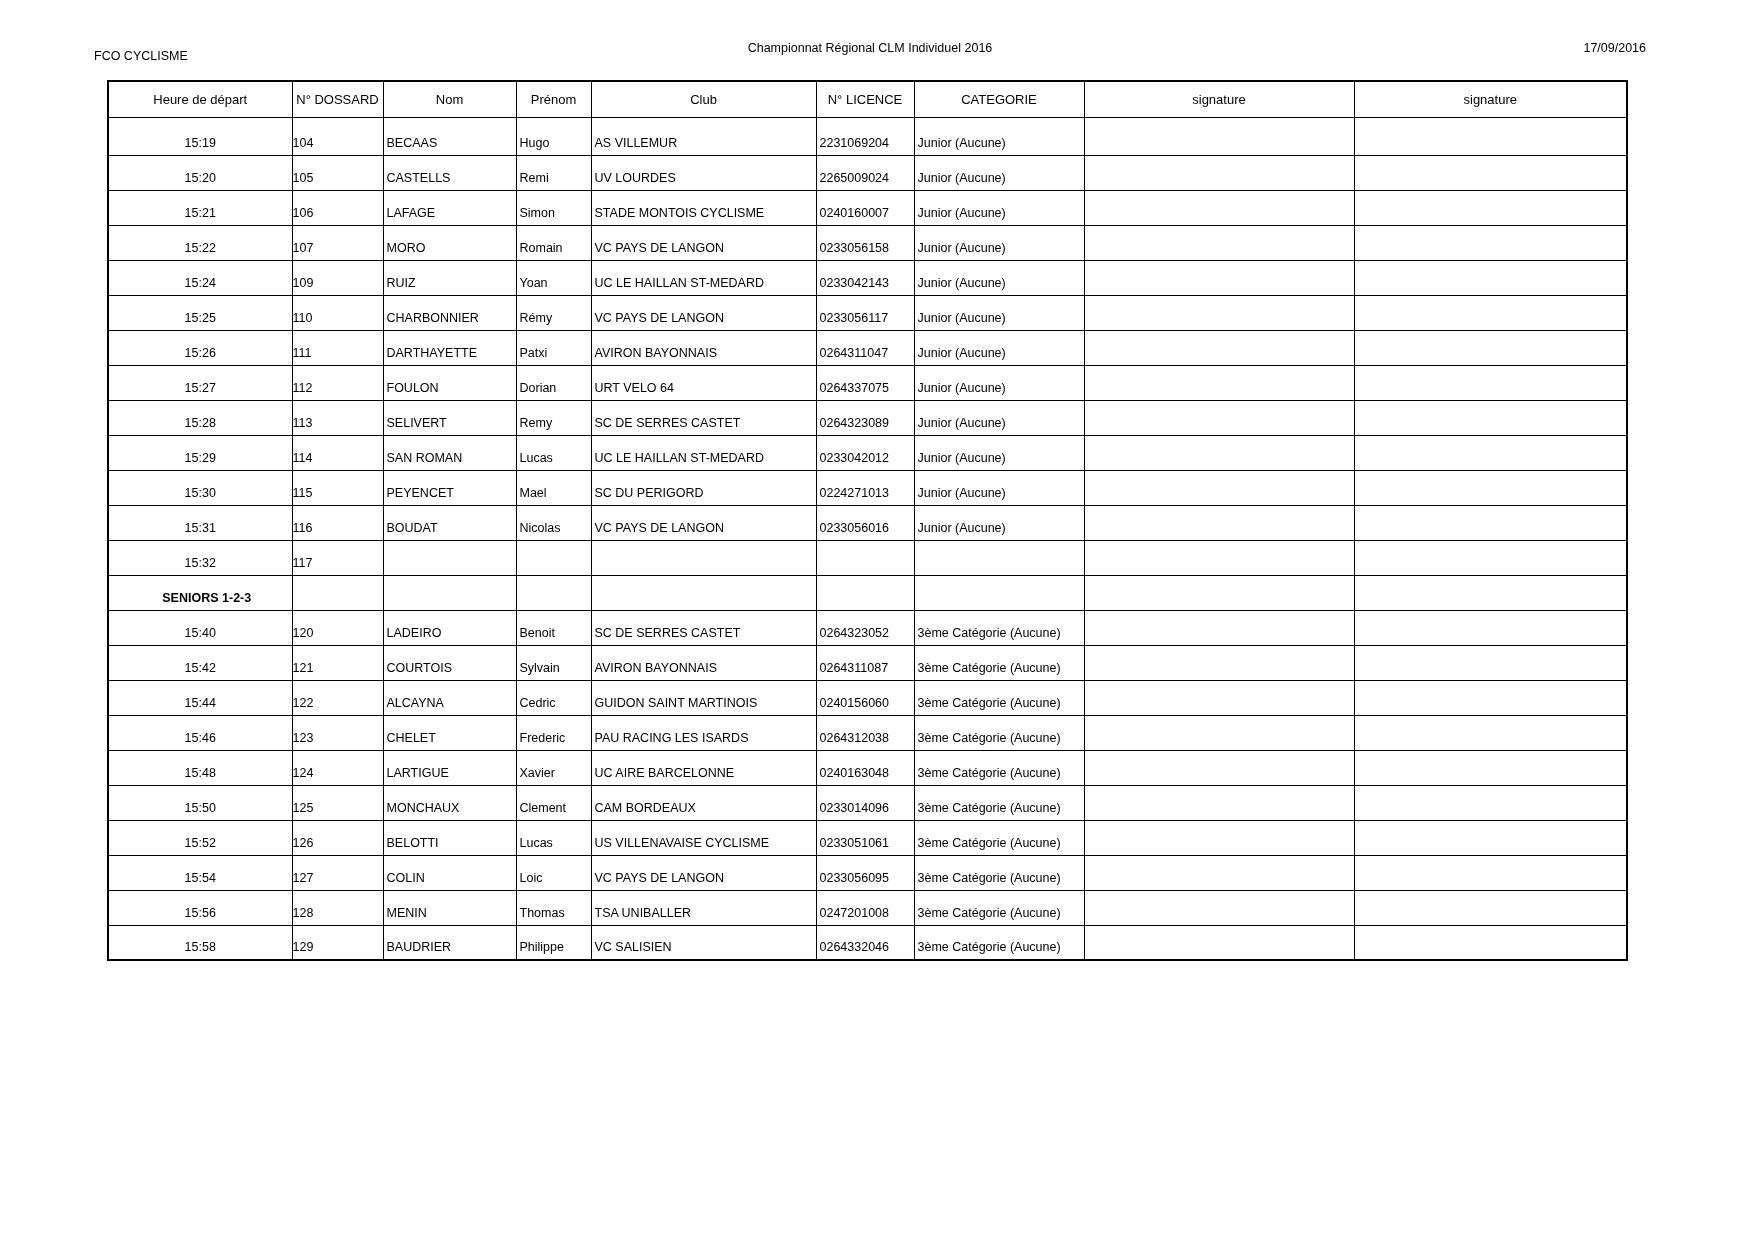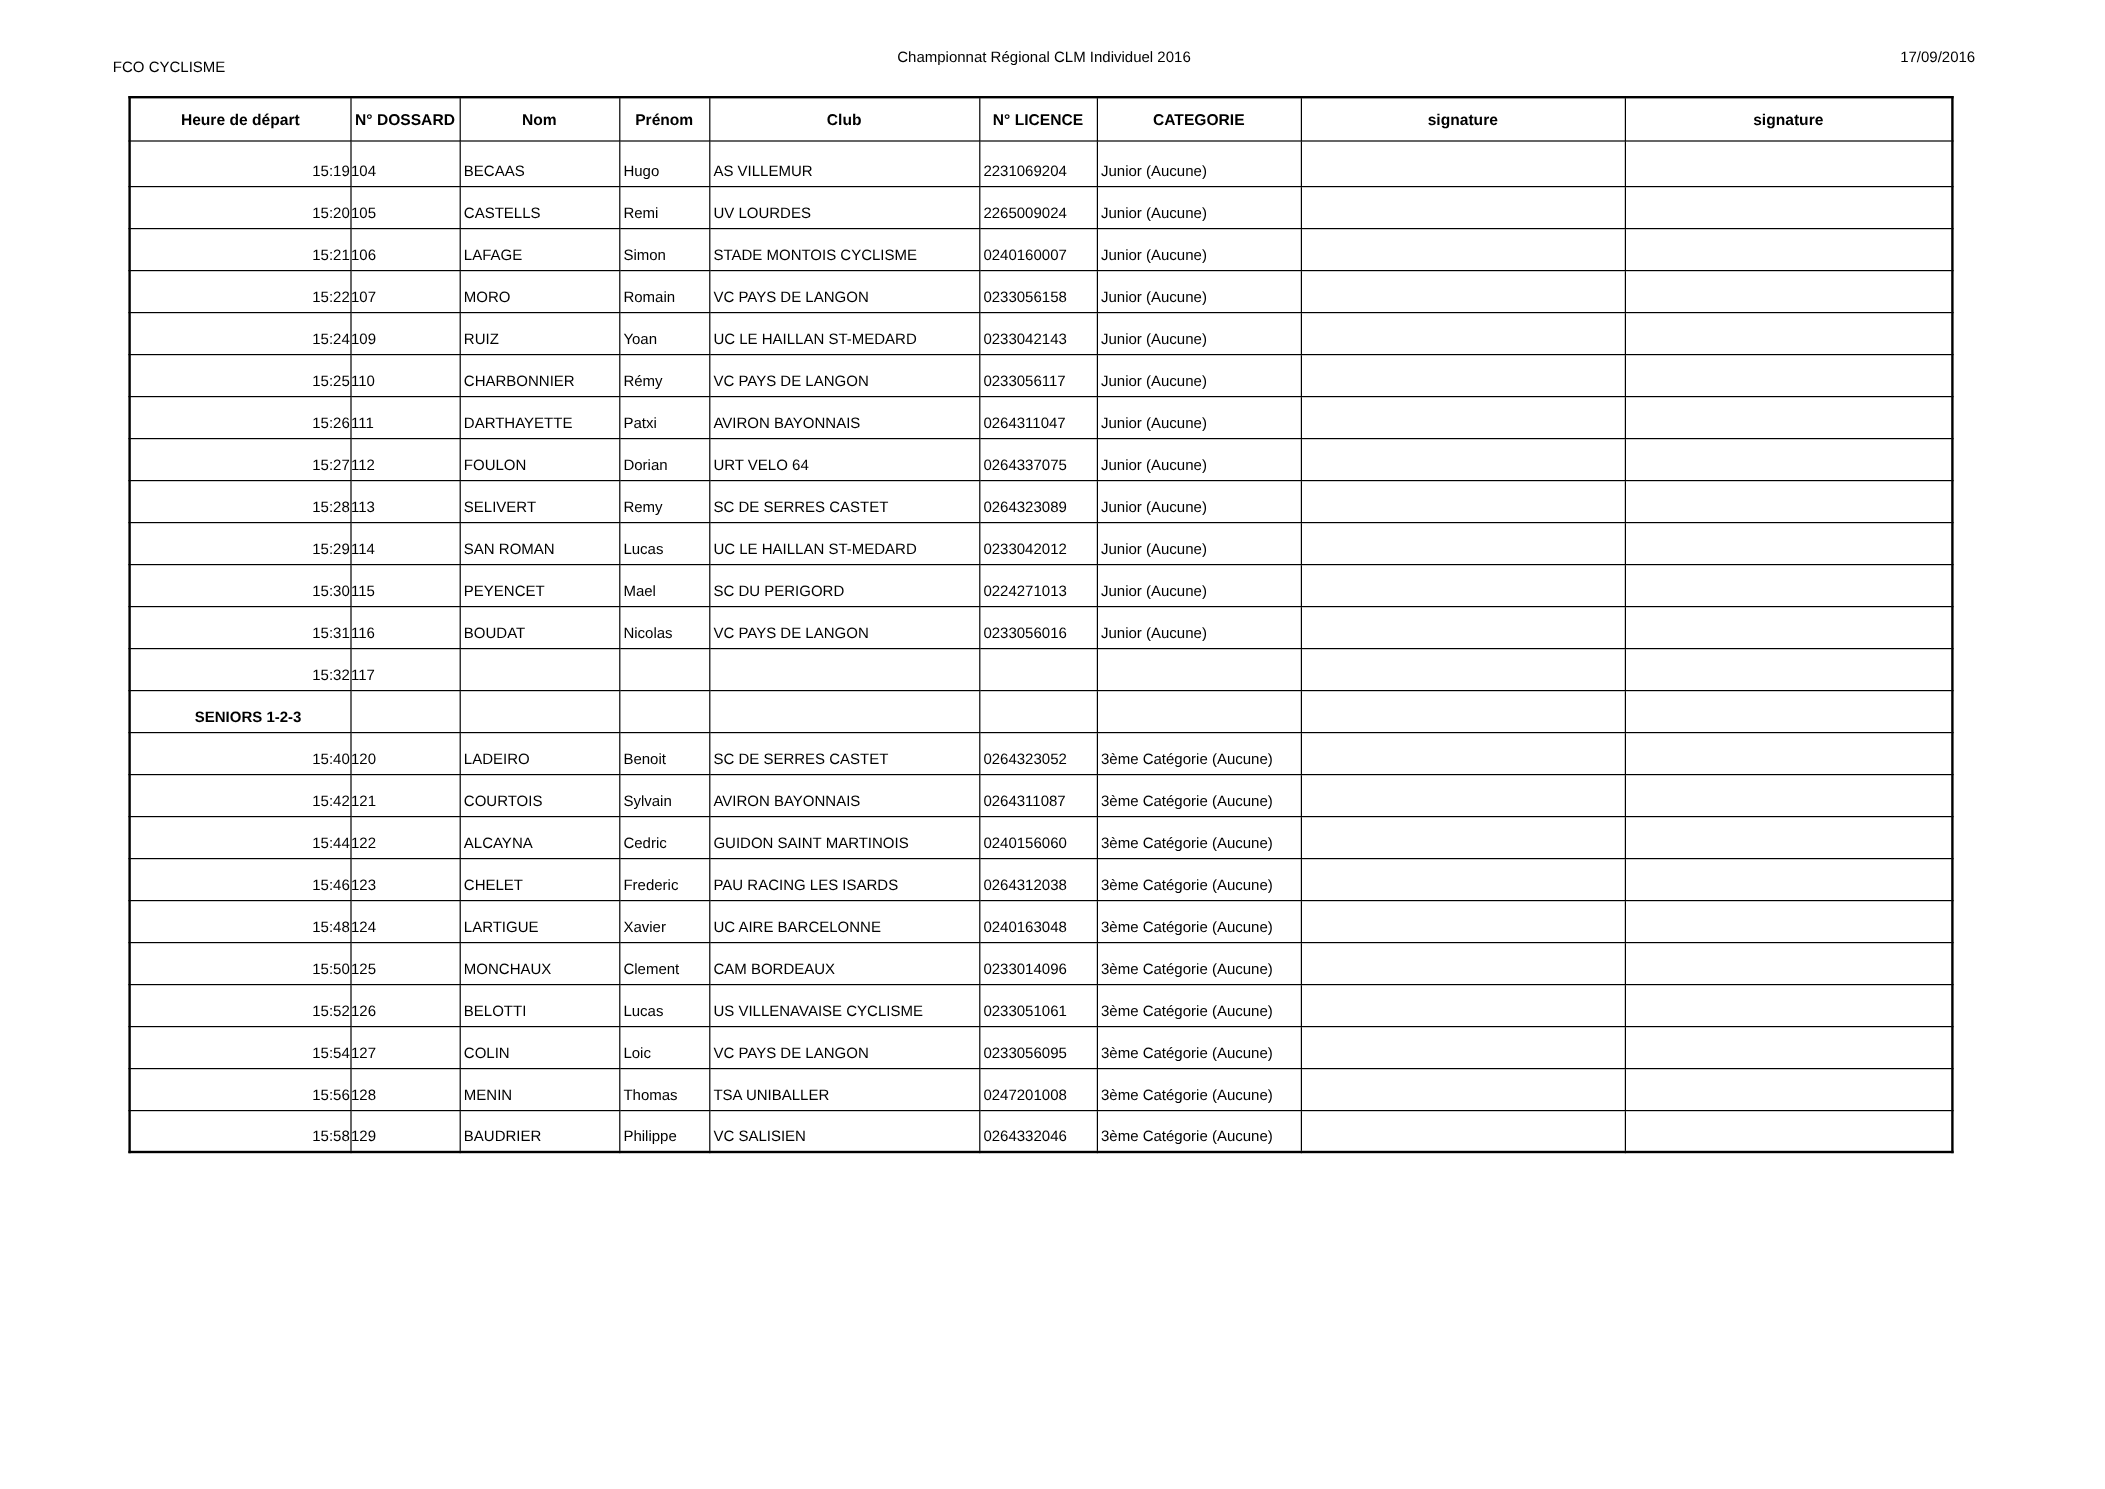--- a/index.html
+++ b/index.html
@@ -29,28 +29,28 @@
   #start-table col.c5 { width:98px; }
   #start-table col.c6 { width:170px; }
   #start-table col.c7 { width:270px; }
   #start-table col.c8 { width:273px; }
 
   #start-table th, #start-table td {
     border:1px solid #000;
     overflow:hidden; white-space:nowrap;
   }
   #start-table thead th {
-    height:36px; font-size:13px; font-weight:bold; text-align:center; vertical-align:middle;
+    height:36px; font-size:13px; font-weight:normal; text-align:center; vertical-align:middle;
   }
   #start-table tbody td {
     height:35px; font-size:12.5px; vertical-align:bottom; padding-bottom:5px;
   }
   #start-table tbody tr.first td { height:38px; }
 
-  td.time    { text-align:right; }
+  td.time    { text-align:center; }
   td.dossard { text-align:left; font-weight:normal; font-size:15.5px; padding-bottom:8px; }
   td.txt     { text-align:left; padding-left:3px; }
   td.section-label { text-align:center; font-weight:bold;padding-left:13px; }
 </style>
 </head>
 <body>
 
 <div id="page">
 
   <div id="doc-header">

